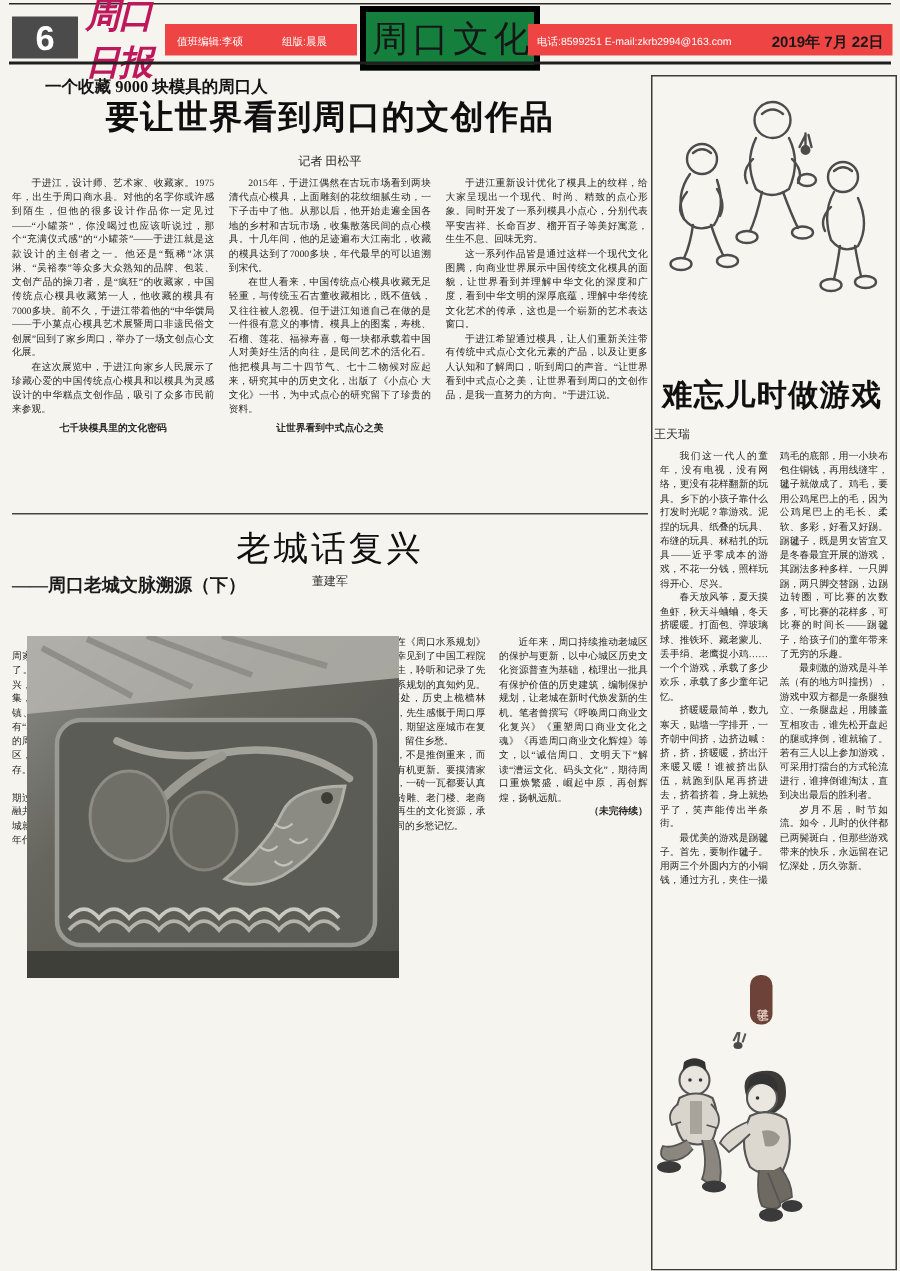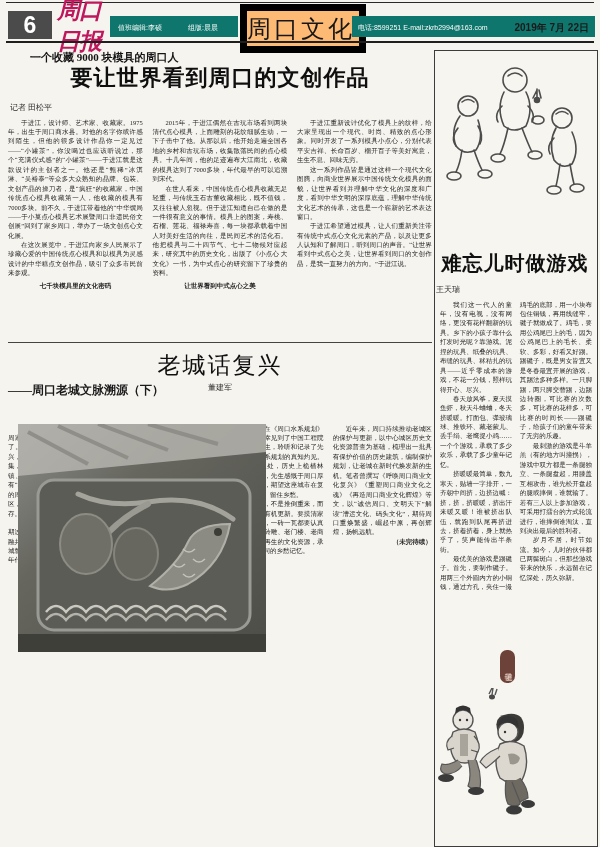--- a/index.html
+++ b/index.html
@@ -9,36 +9,36 @@
     font-family:"Liberation Serif","DejaVu Serif",serif;
   }
   .abs{position:absolute;}
   
   .top-rule{left:6px;top:2px;width:588px;height:1px;background:#2a2a2a;}
   .pagenum-box{left:8px;top:11px;width:44px;height:28px;background:#4b4b4b;color:#fff;
     font-family:"Liberation Sans",sans-serif;font-weight:bold;font-size:23px;
     display:flex;align-items:center;justify-content:center;}
   .paper-name{left:57px;top:13px;width:52px;height:26px;font-weight:bold;font-size:23px;
     letter-spacing:-1px;font-style:italic;display:flex;align-items:center;color:#be185d;}
-  .gray-bar{top:16px;height:21px;background:#0f766e;}
+  .gray-bar{top:16px;height:21px;background:#ef4444;}
   .bar-left{left:110px;width:128px;}
   .bar-right{left:352px;width:243px;}
   .bar-text{color:#fdfdfb;font-size:7px;font-family:"Liberation Sans",sans-serif;
     position:absolute;top:7px;white-space:nowrap;}
   .bar-date{color:#191919;font-weight:bold;font-size:10px;font-family:"Liberation Sans",sans-serif;
     position:absolute;top:5px;right:6px;white-space:nowrap;}
-  .section-box{left:240px;top:4px;width:112px;height:35px;background:#fdba74;border:7px solid #000000;
-    display:flex;align-items:center;justify-content:flex-start;font-size:24px;letter-spacing:3px;color:#161616;}
+  .section-box{left:240px;top:4px;width:112px;height:35px;background:#15803d;border:4px solid #000000;
+    display:flex;align-items:center;justify-content:flex-end;font-size:24px;letter-spacing:3px;color:#161616;}
   .header-rule{left:6px;top:41px;width:588px;height:2px;background:#1f1f1f;}
 
   
   .kicker{left:30px;top:50px;width:400px;font-weight:bold;font-size:11px;color:#141414;}
   .headline{left:10px;top:63px;width:420px;text-align:center;font-weight:bold;font-size:22px;
     letter-spacing:1px;color:#0f0f0f;}
-  .byline{left:10px;top:102px;width:420px;font-size:8px;color:#2c2c2c;}
+  .byline{left:10px;top:102px;width:420px;text-align:center;font-size:8px;color:#2c2c2c;}
 
   .bodyblock{overflow:hidden;}
   .shrink{transform:scale(0.65);transform-origin:0 0;width:153.8%;
     font-size:10px;line-height:14.5px;text-align:justify;color:#262626;}
   .shrink p{margin:0;text-indent:2em;}
   .shrink p.sub{font-weight:bold;text-align:center;text-indent:0;margin:5px 0;}
   .shrink p.end{text-align:right;text-indent:0;font-weight:bold;}
   .lead-body-inner{column-count:3;column-gap:15px;}
   .second-body-inner{column-count:4;column-gap:14px;}
   .right-body-inner{column-count:2;column-gap:12px;}

